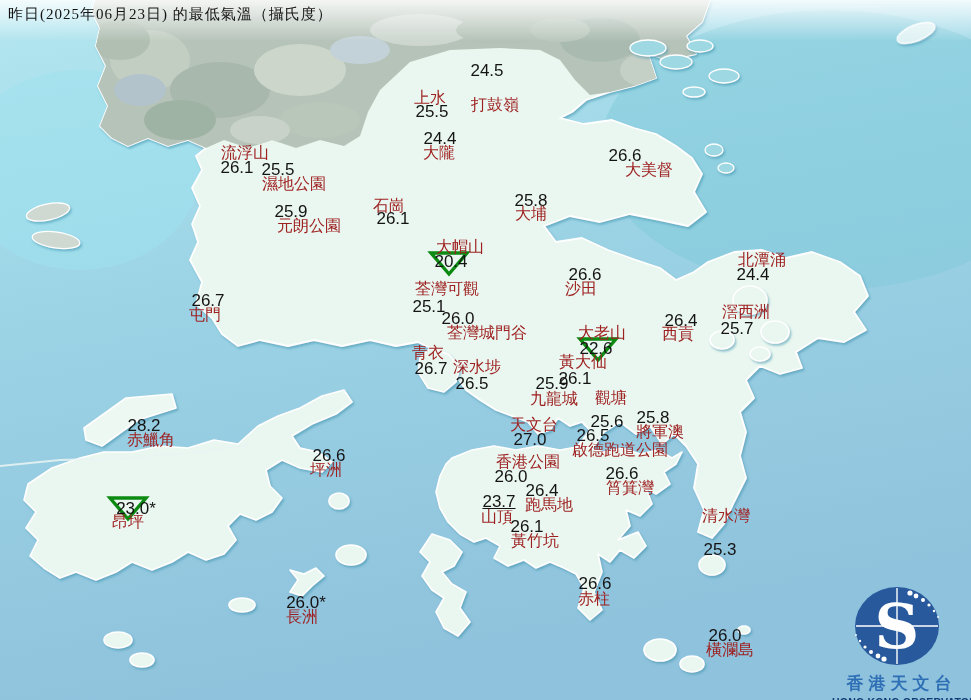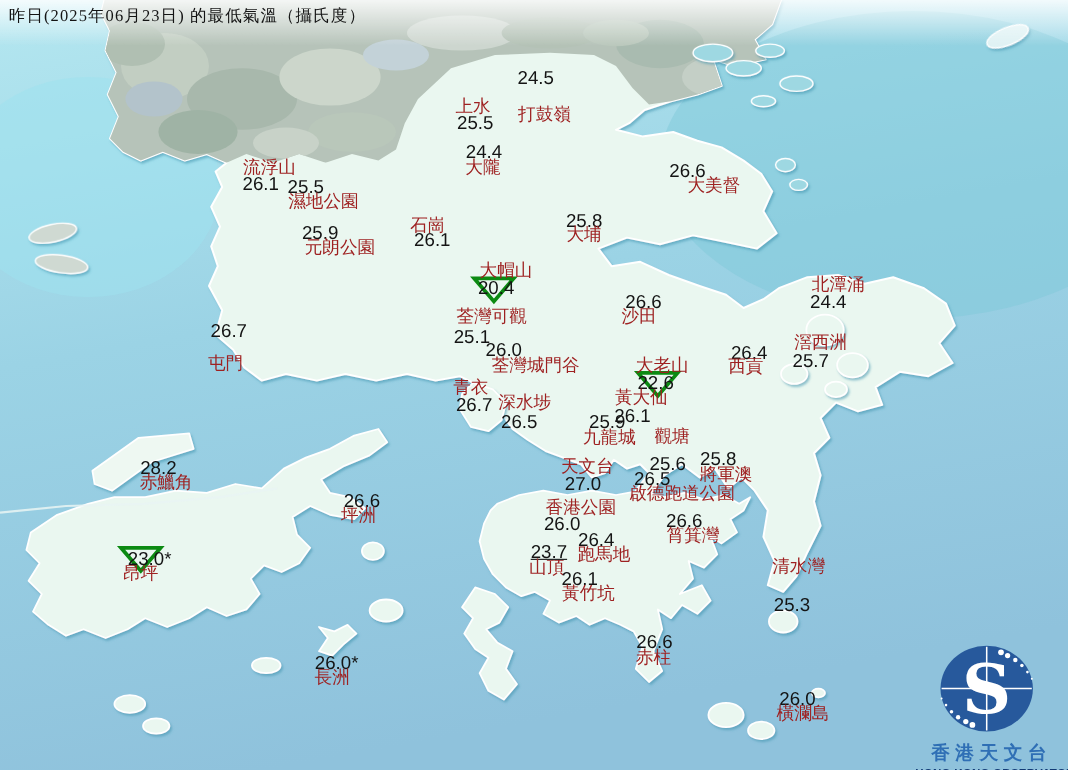--- a/index.html
+++ b/index.html
@@ -212,21 +212,21 @@
       <span class="st-label" style="left: 730px; top: 642px;">橫瀾島</span>
       <span class="st-label" style="left: 762px; top: 252px;">北潭涌</span>
       <span class="st-value" style="left: 753px; top: 267px;">24.4</span>
       <span class="st-label" style="left: 746px; top: 304px;">滘西洲</span>
       <span class="st-value" style="left: 737px; top: 321px;">25.7</span>
       <span class="st-value" style="left: 681px; top: 313px;">26.4</span>
       <span class="st-label" style="left: 678px; top: 326px;">西貢</span>
       <span class="st-value" style="left: 720px; top: 494px; margin-top: 48px;">25.3</span>
       <span class="st-label" style="left: 726px; top: 508px;">清水灣</span>
       <span class="st-value" style="left: 208px; top: 293px;">26.7</span>
-      <span class="st-label" style="left: 205px; top: 307px; margin-top: 16px;">屯門</span>
+      <span class="st-label" style="left: 205px; top: 307px;">屯門</span>
     </div>
 
   <div class="logo">
     <svg width="139" height="82" viewBox="0 0 139 82">
       <ellipse cx="65" cy="42" rx="42" ry="39" fill="#27599c"></ellipse>
       <line x1="24" y1="42" x2="106" y2="42" stroke="#ffffff" stroke-width="1.4"></line>
       <line x1="65" y1="4" x2="65" y2="80" stroke="#ffffff" stroke-width="1.4"></line>
       <text x="65" y="64" text-anchor="middle" font-family="'DejaVu Serif','Liberation Serif',serif" font-size="62" font-weight="bold" fill="#ffffff">S</text>
       <g fill="#ffffff">
         <circle cx="84" cy="12" r="2.4"></circle>

